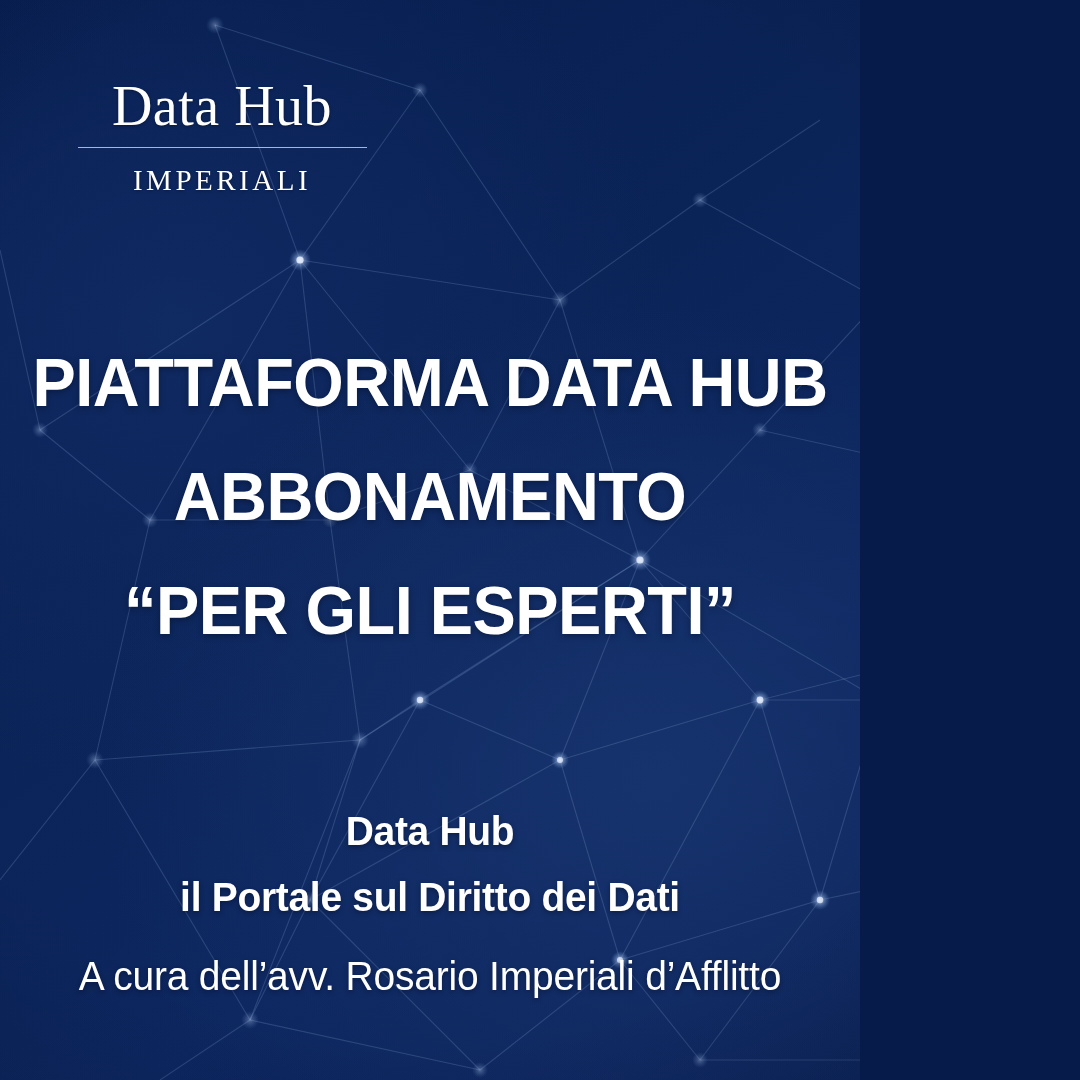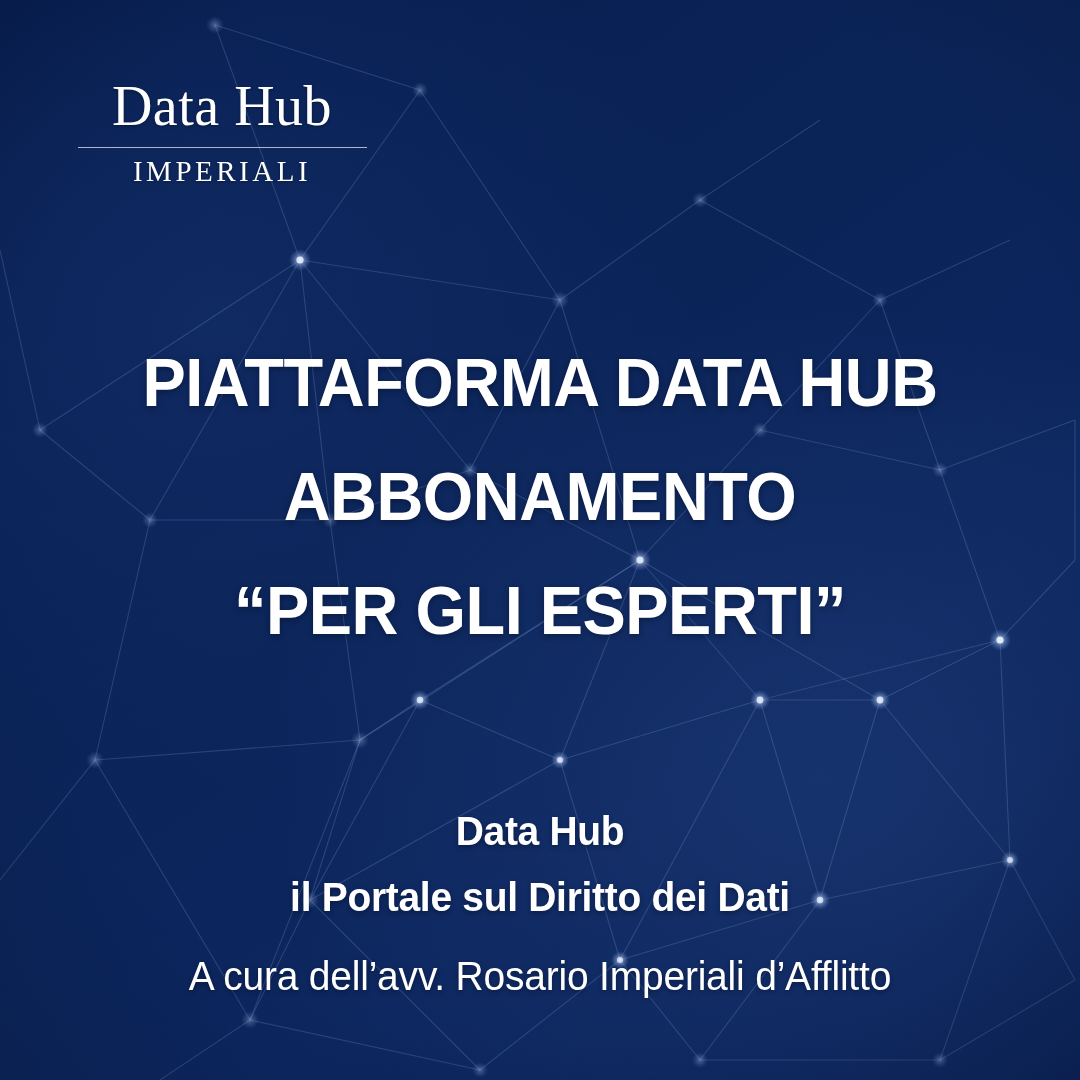--- a/index.html
+++ b/index.html
@@ -2,21 +2,21 @@
 <html><head>
 <meta charset="utf-8">
 <style>
   html, body {
     margin: 0;
     padding: 0;
     background: #061b4a;
   }
   .poster {
     position: relative;
-    width: 1080px;
+    width: 860px;
     height: 1080px;
     overflow: hidden;
     background: #0a2257;
     font-family: "Liberation Sans", sans-serif;
     -webkit-font-smoothing: antialiased;
   }
 
   
   .bg-base {
     position: absolute;
@@ -54,21 +54,21 @@
     text-shadow: 0 1px 3px rgba(0,0,0,0.35);
   }
   .logo-rule {
     margin: 13px auto 0 auto;
     width: 289px;
     height: 1px;
     background: #c9cfdd;
     opacity: 0.85;
   }
   .logo-sub {
-    margin-top: 7px;
+    margin-top: 16px;
     font-family: "Liberation Serif", serif;
     font-size: 29px;
     letter-spacing: 3.5px;
     color: #ffffff;
     text-shadow: 0 1px 3px rgba(0,0,0,0.35);
   }
 
   
   .badge {
     position: absolute;

